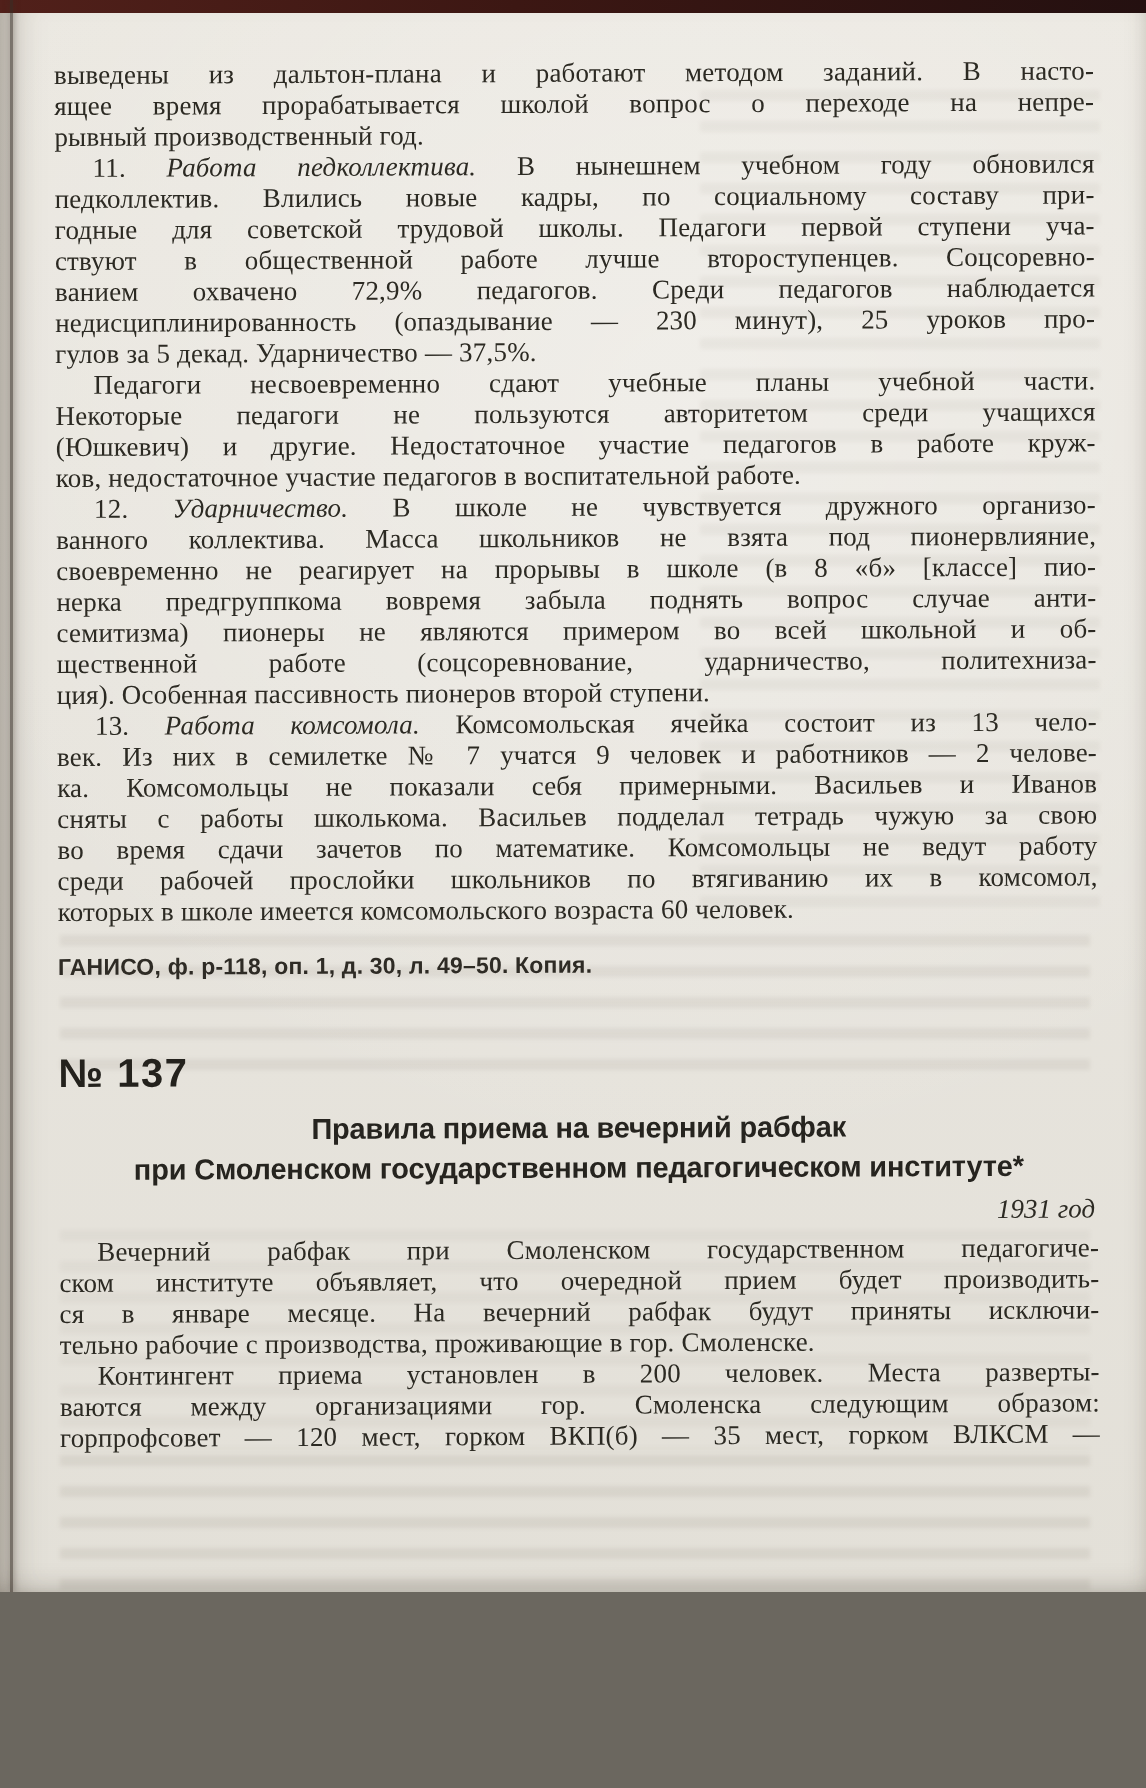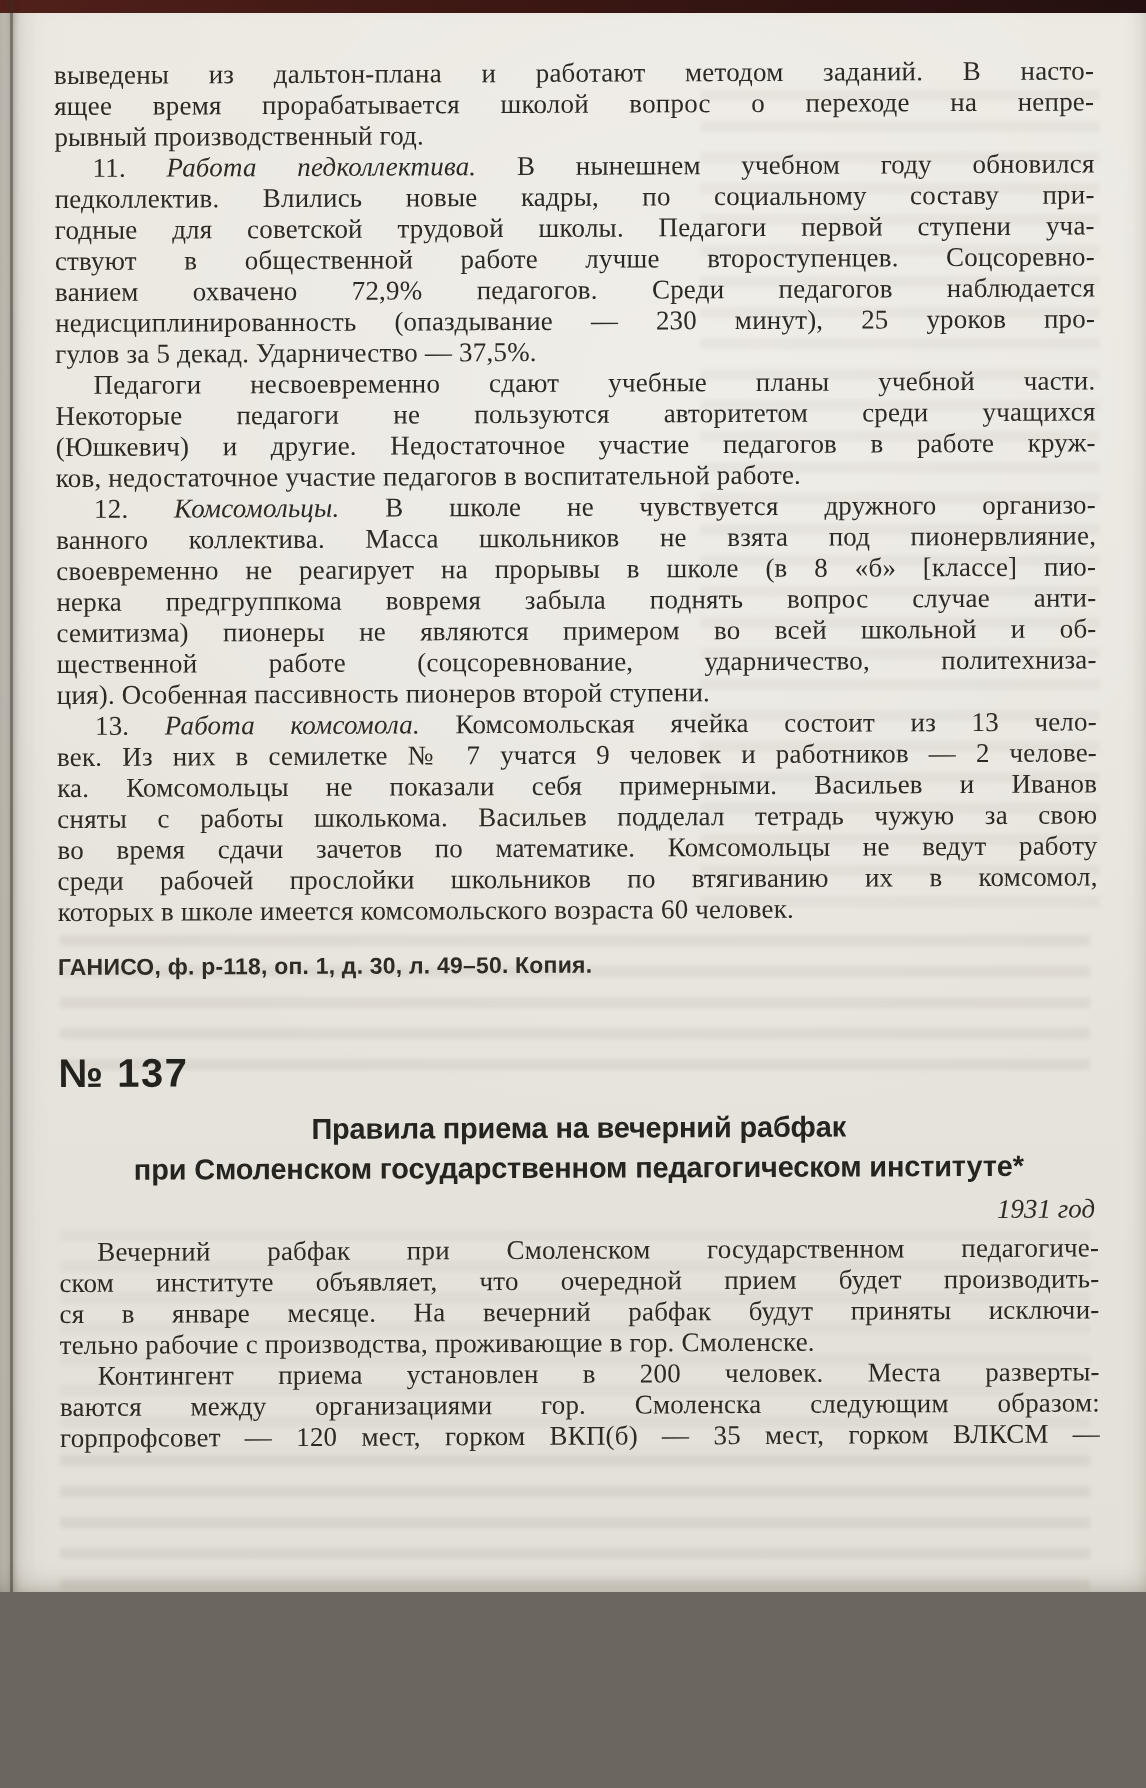--- a/index.html
+++ b/index.html
@@ -127,21 +127,21 @@
           <div class="line fill">недисциплинированность (опаздывание — 230 минут), 25 уроков про-</div>
           <div class="line">гулов за 5 декад. Ударничество — 37,5%.</div>
         </div>
         <div class="para">
           <div class="line fill indent">Педагоги несвоевременно сдают учебные планы учебной части.</div>
           <div class="line fill">Некоторые педагоги не пользуются авторитетом среди учащихся</div>
           <div class="line fill">(Юшкевич) и другие. Недостаточное участие педагогов в работе круж-</div>
           <div class="line">ков, недостаточное участие педагогов в воспитательной работе.</div>
         </div>
         <div class="para">
-          <div class="line fill indent">12. <em>Комсомольцы.</em> В школе не чувствуется дружного организо-</div>
+          <div class="line fill indent">12. <em>Ударничество.</em> В школе не чувствуется дружного организо-</div>
           <div class="line fill">ванного коллектива. Масса школьников не взята под пионервлияние,</div>
           <div class="line fill">своевременно не реагирует на прорывы в школе (в 8 «б» [классе] пио-</div>
           <div class="line fill">нерка предгруппкома вовремя забыла поднять вопрос случае анти-</div>
           <div class="line fill">семитизма) пионеры не являются примером во всей школьной и об-</div>
           <div class="line fill">щественной работе (соцсоревнование, ударничество, политехниза-</div>
           <div class="line">ция). Особенная пассивность пионеров второй ступени.</div>
         </div>
         <div class="para">
           <div class="line fill indent">13. <em>Работа комсомола.</em> Комсомольская ячейка состоит из 13 чело-</div>
           <div class="line fill">век. Из них в семилетке № 7 учатся 9 человек и работников — 2 челове-</div>

